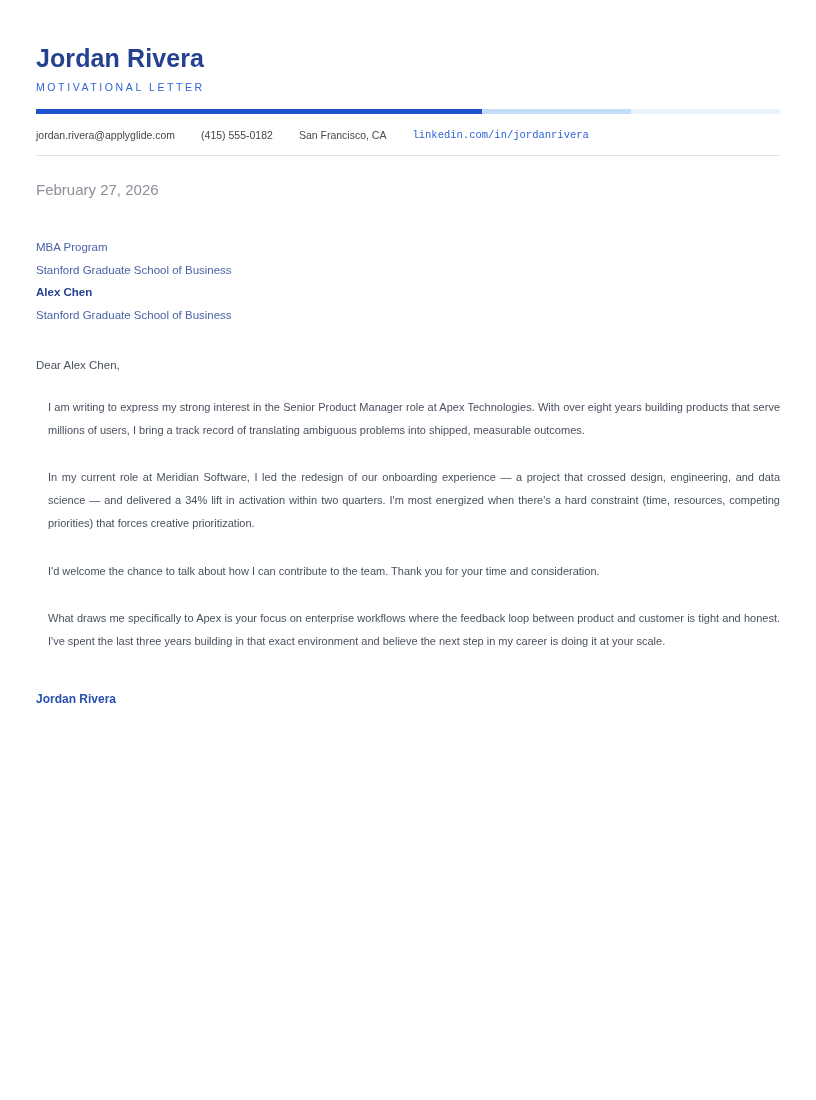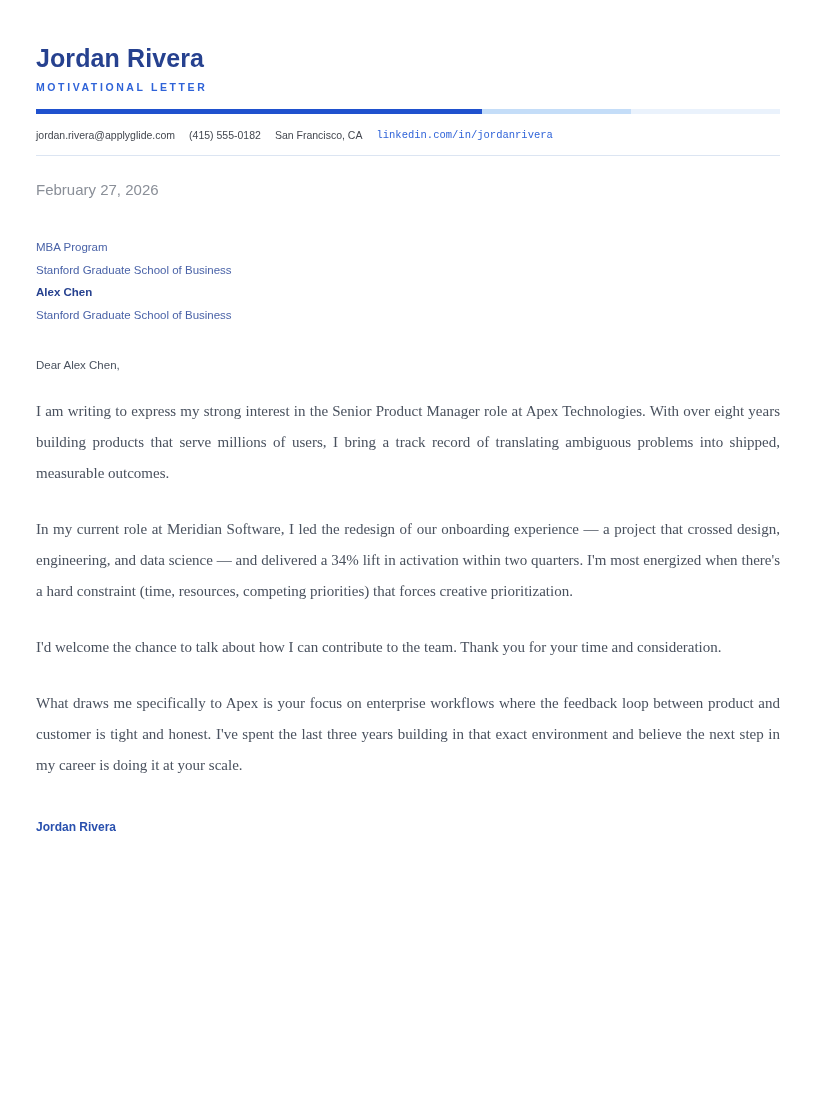--- a/index.html
+++ b/index.html
@@ -30,21 +30,21 @@
   .name-title {
     font-size: 25px;
     font-weight: bold;
     color: #26418f;
     letter-spacing: 0.1px;
     line-height: 1.15;
     margin: 0;
   }
   .doc-subtitle {
     font-size: 10.5px;
-    font-weight: bold;
+    font-weight: normal;
     color: #2f63d8;
     letter-spacing: 2.6px;
     text-transform: uppercase;
     margin-top: 8px;
   }
 
   
   .accent-rule {
     display: flex;
     width: 100%;
@@ -52,21 +52,21 @@
     margin-top: 16px;
   }
   .accent-seg-1 { flex: 0 0 60%; background: #1f51ce; }
   .accent-seg-2 { flex: 0 0 20%; background: #c4ddf8; }
   .accent-seg-3 { flex: 0 0 20%; background: #eaf2fc; }
 
   
   .contact-row {
     display: flex;
     align-items: center;
-    gap: 14px;
+    gap: 26px;
     padding-top: 15px;
     padding-bottom: 14px;
     border-bottom: 1px solid #dce5f2;
     font-size: 10.5px;
     color: #43474f;
   }
   .contact-item { white-space: nowrap; }
   .contact-item.link {
     color: #2f63d8;
     font-family: Liberation Mono, monospace;
@@ -94,26 +94,25 @@
   .recipient-line.emphasis {
     font-weight: bold;
     color: #26418f;
   }
   .salutation {
     font-size: 11.5px;
     color: #49515e;
     margin-bottom: 25px;
   }
   .letter-para {
-    font-size: 15px;
+    font-size: 11px;
     color: #49515e;
     line-height: 2.07;
     text-align: justify;
-    margin: 0 0 25px 0;
-    font-family: Liberation Serif, serif;
+    margin: 0 0 25px 12px;
   }
   .closing {
     font-size: 11.5px;
     color: #49515e;
     margin-top: 29px;
     margin-bottom: 0;
   }
   .signature-name {
     font-size: 12px;
     font-weight: bold;

